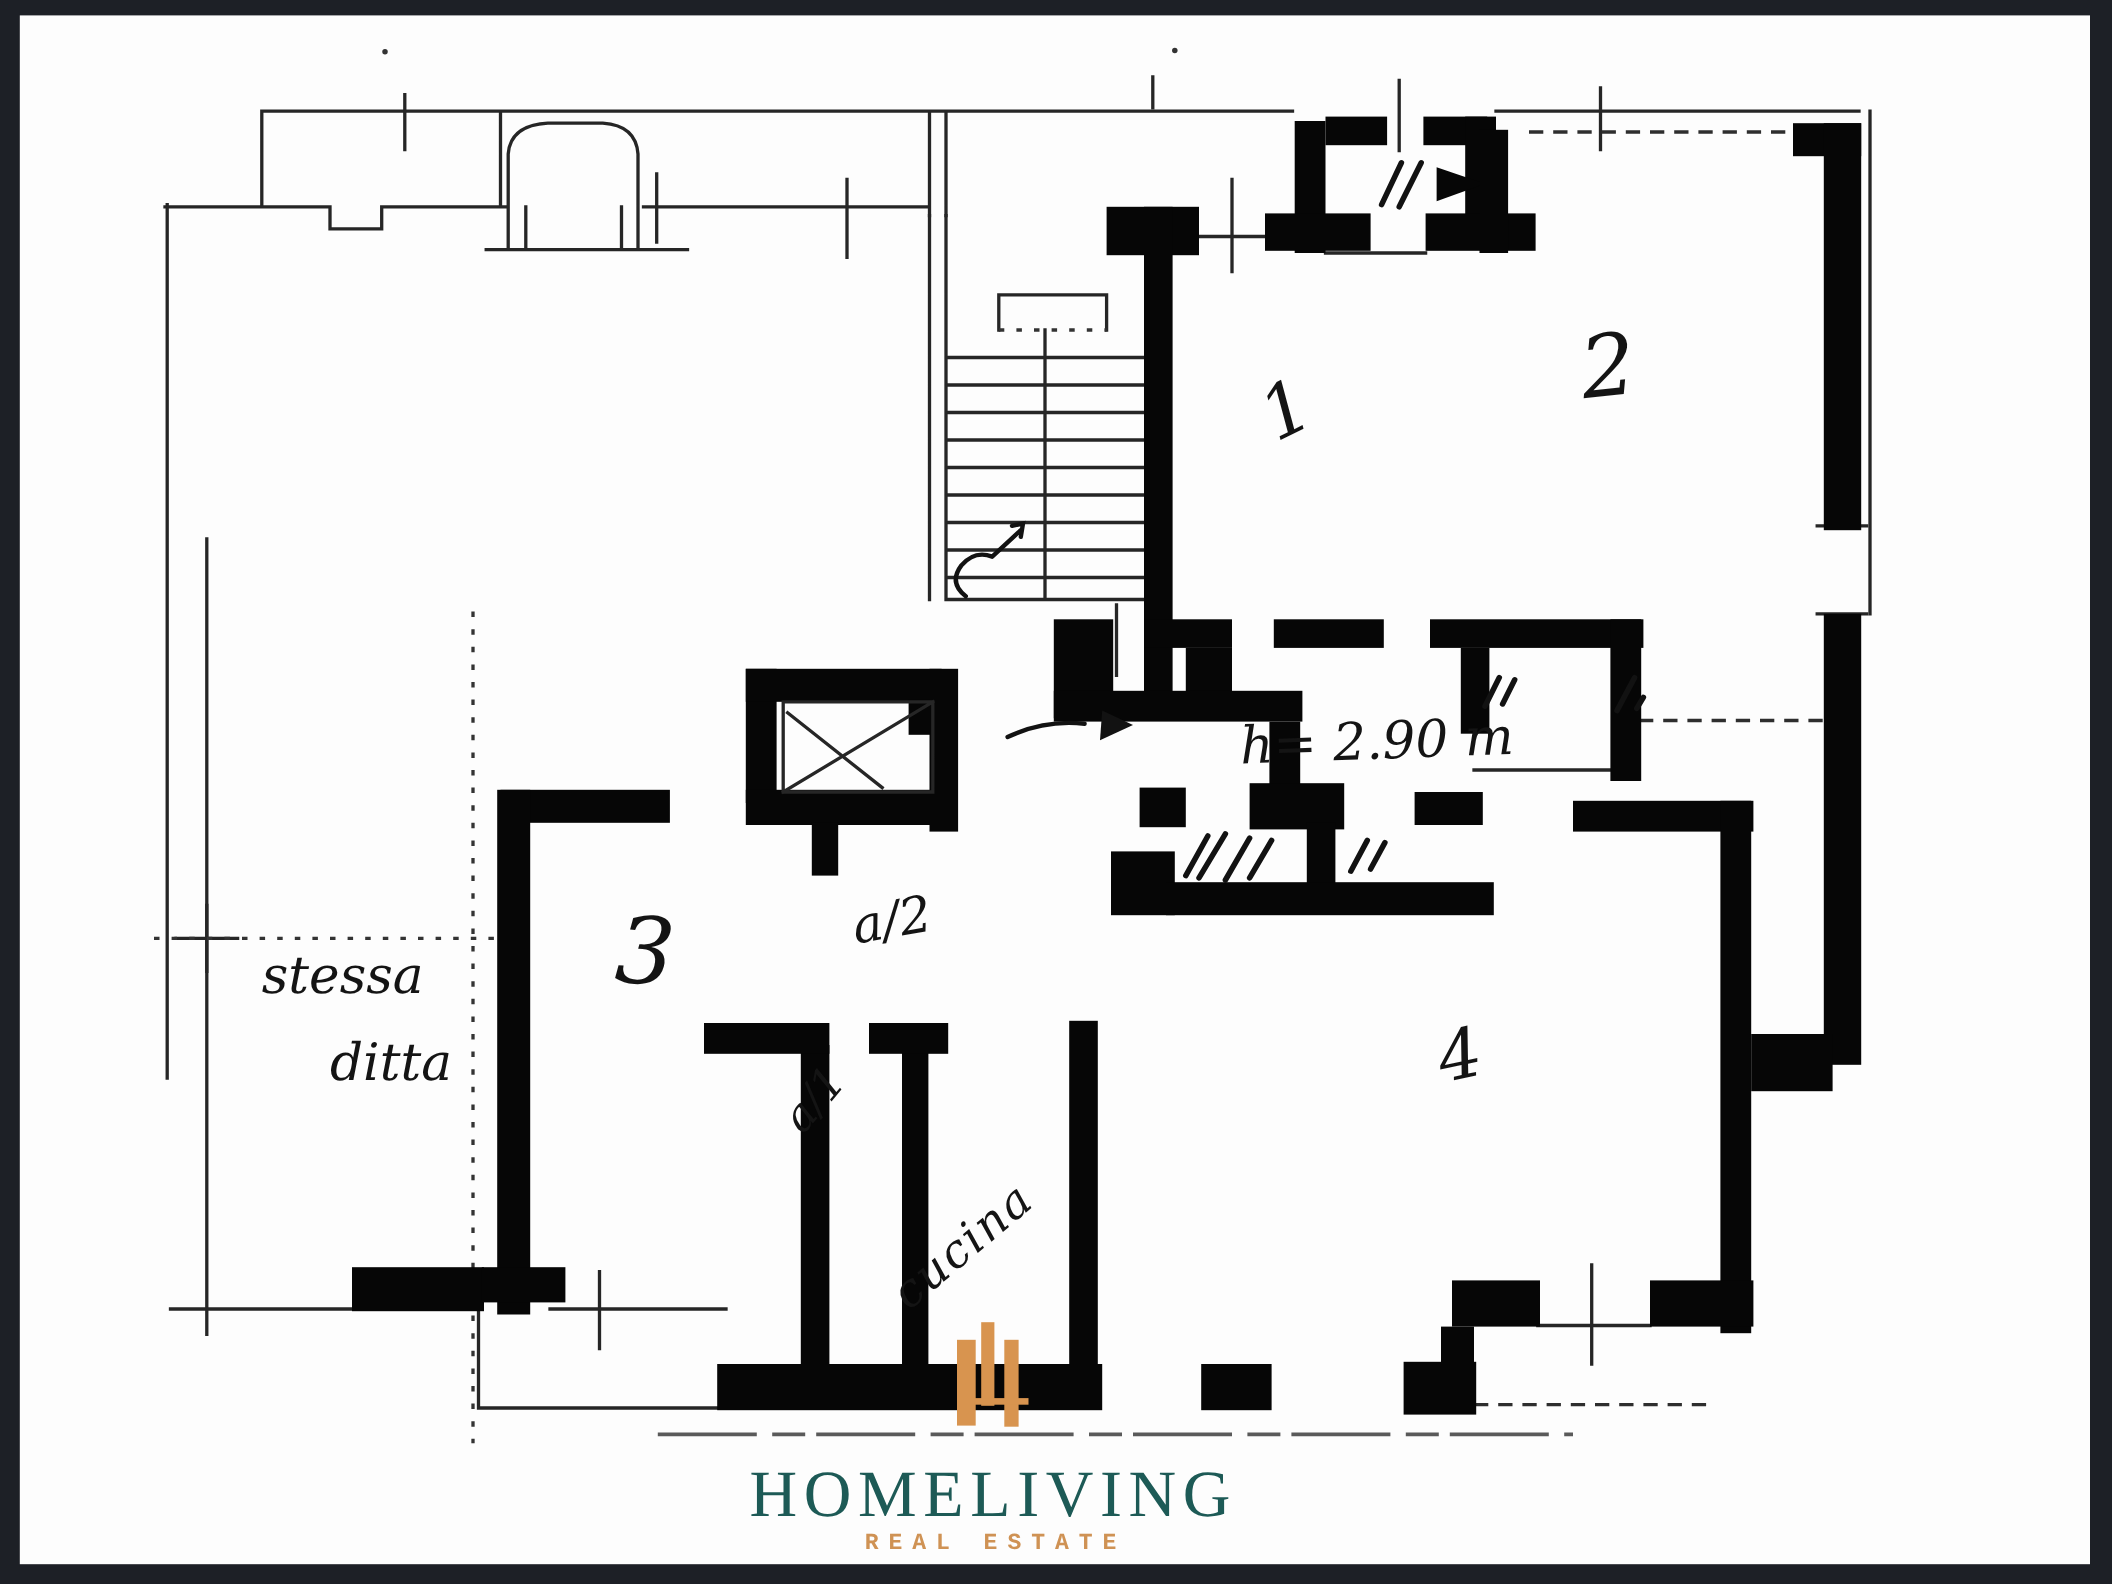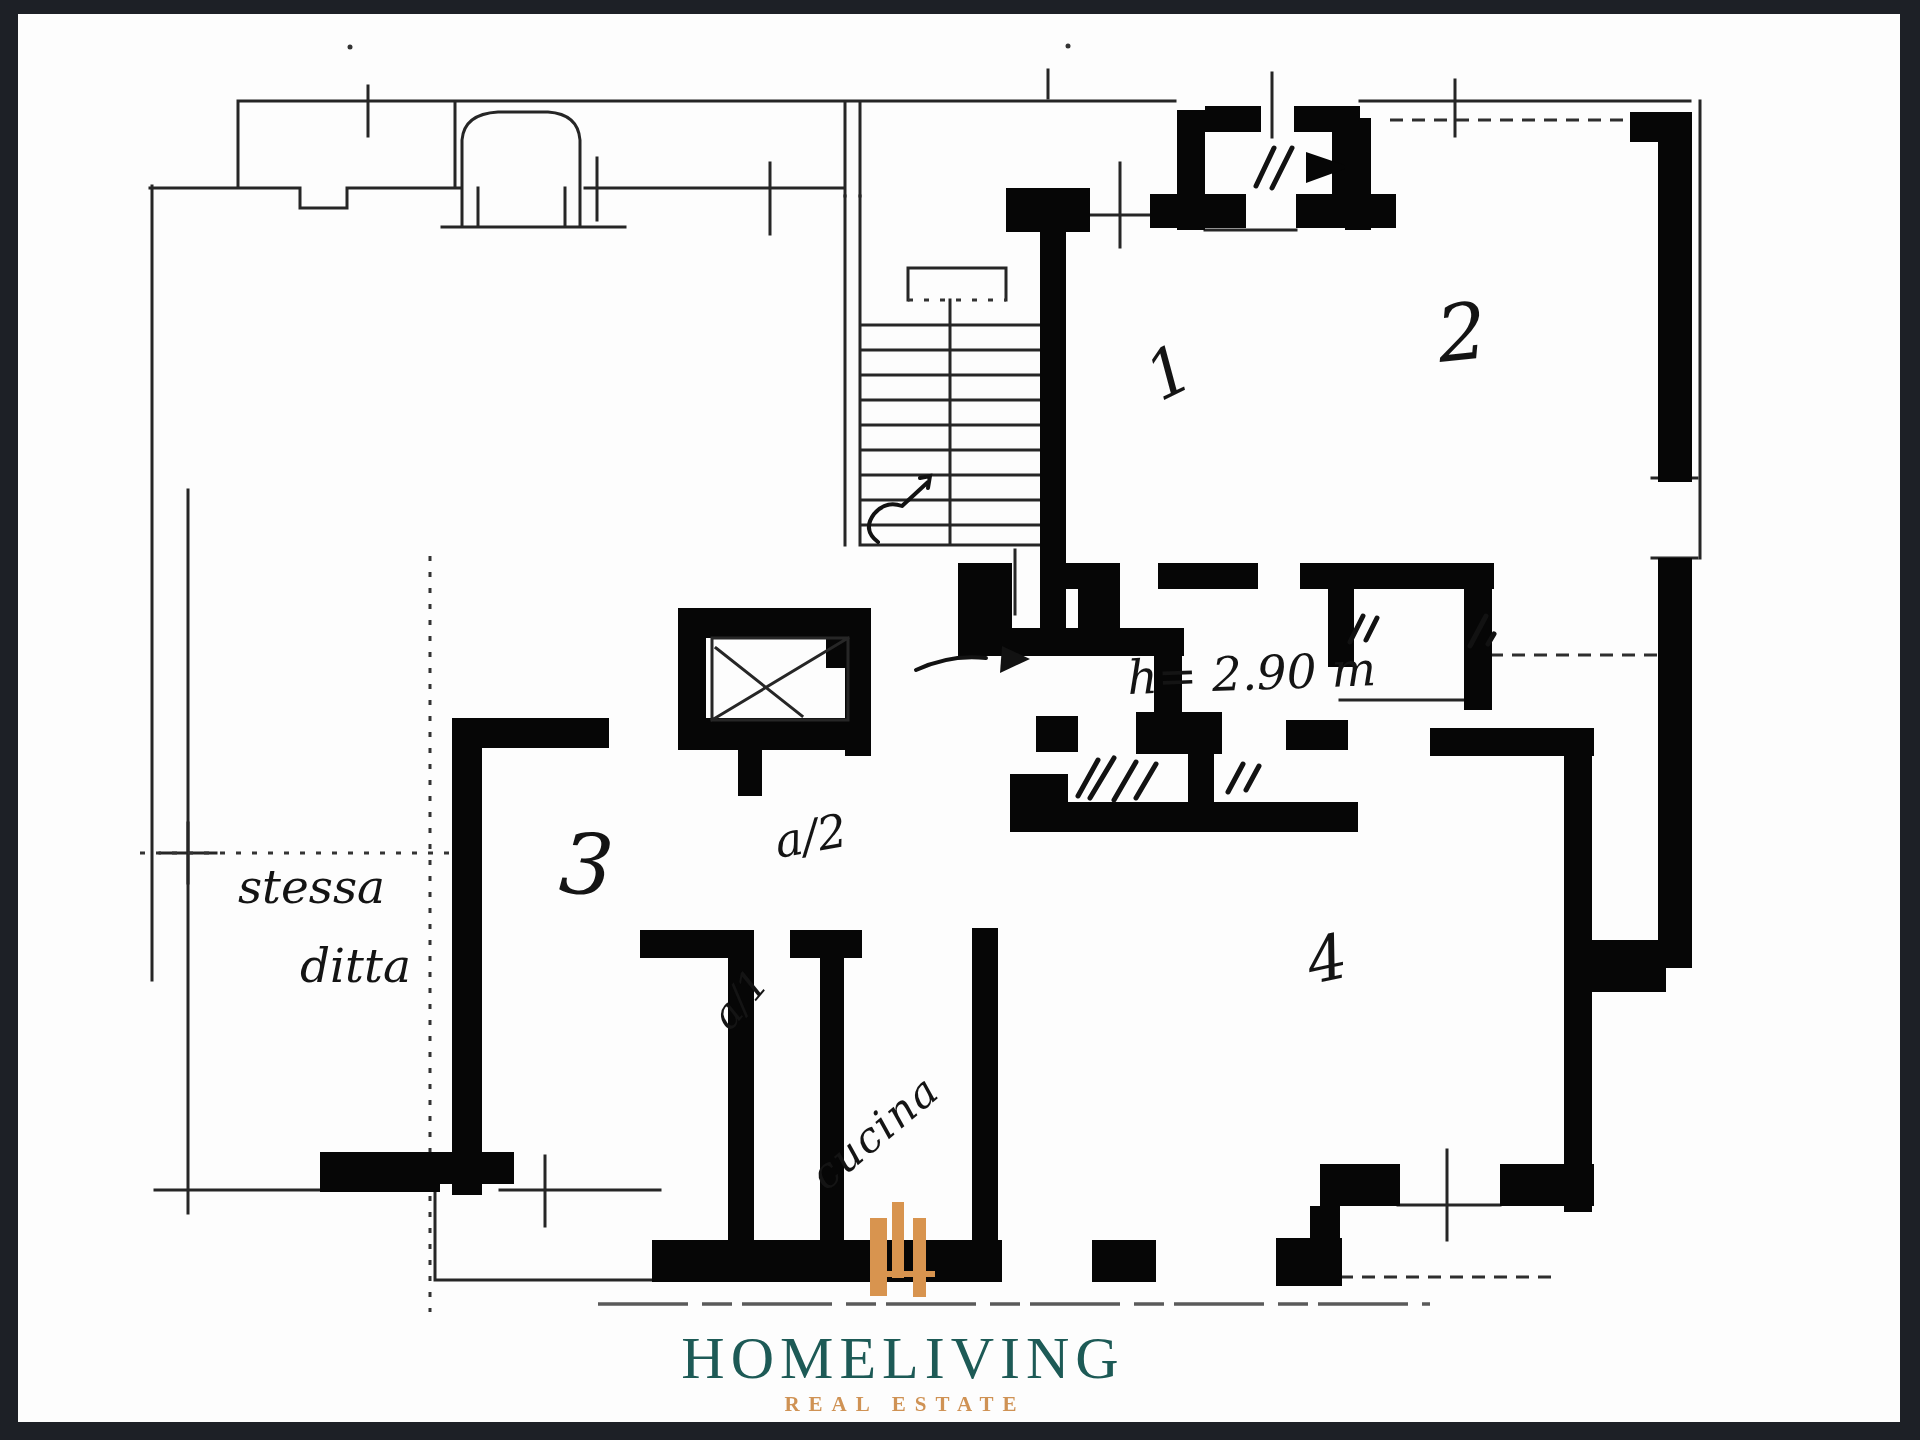--- a/index.html
+++ b/index.html
@@ -13,21 +13,21 @@
   .dashdot{stroke:#333;stroke-width:3;fill:none;stroke-dasharray:5 11;}
   .wall   {fill:#060606;}
   .scrib  {stroke:#121212;stroke-width:5;fill:none;stroke-linecap:round;}
   .scrib2 {stroke:#121212;stroke-width:4;fill:none;stroke-linecap:round;}
   .hand   {font-family:"DejaVu Serif",serif;font-style:italic;fill:#141414;}
   
   .brand{position:absolute;left:903px;top:1324px;transform:translateX(-50%);
          color:#1d5a56;font-family:"Liberation Serif",serif;font-size:60px;
          letter-spacing:6px;font-weight:500;white-space:nowrap;}
   .tagline{position:absolute;left:905px;top:1392px;transform:translateX(-50%);
-         color:#cf9254;font-family:Liberation Serif, serif;font-size:21px;
+         color:#cf9254;font-family:Liberation Mono, monospace;font-size:21px;
          letter-spacing:9px;font-weight:700;white-space:nowrap;text-align:center;}
 </style>
 </head>
 <body>
 
 <div class="stage">
 <svg width="1920" height="1440" viewBox="0 0 1920 1440">
 
   <rect x="0" y="0" width="1920" height="1440" fill="#1d2026"></rect>
   <rect x="18" y="14" width="1882" height="1408" fill="#fdfdfd"></rect>

